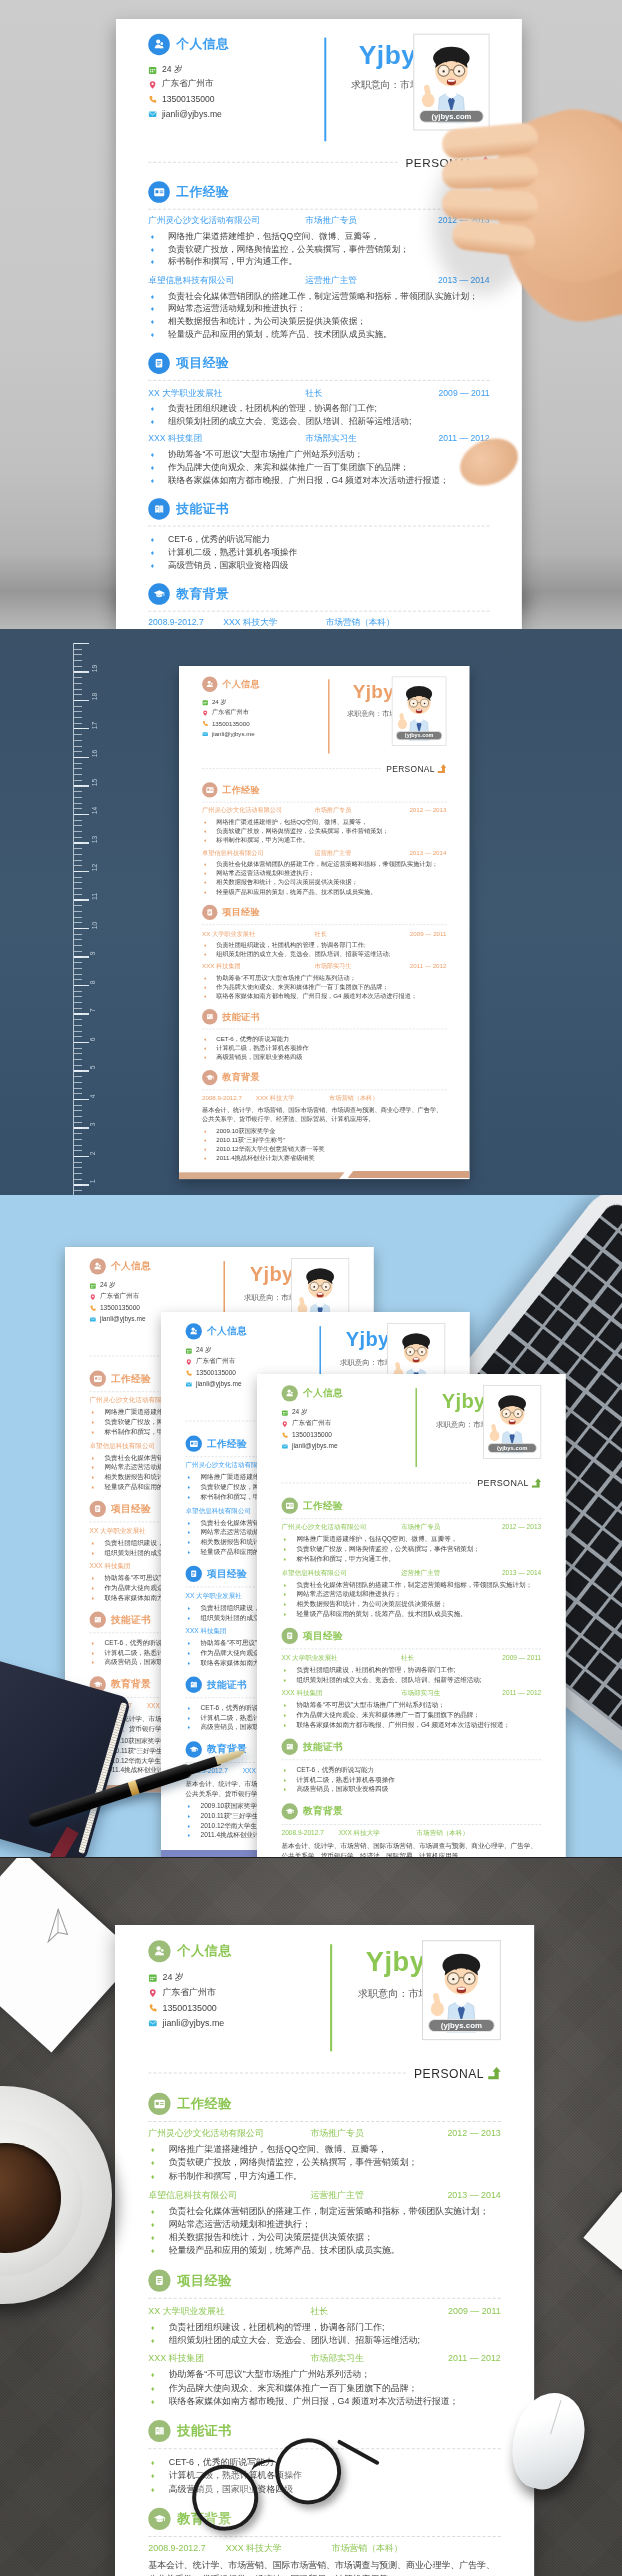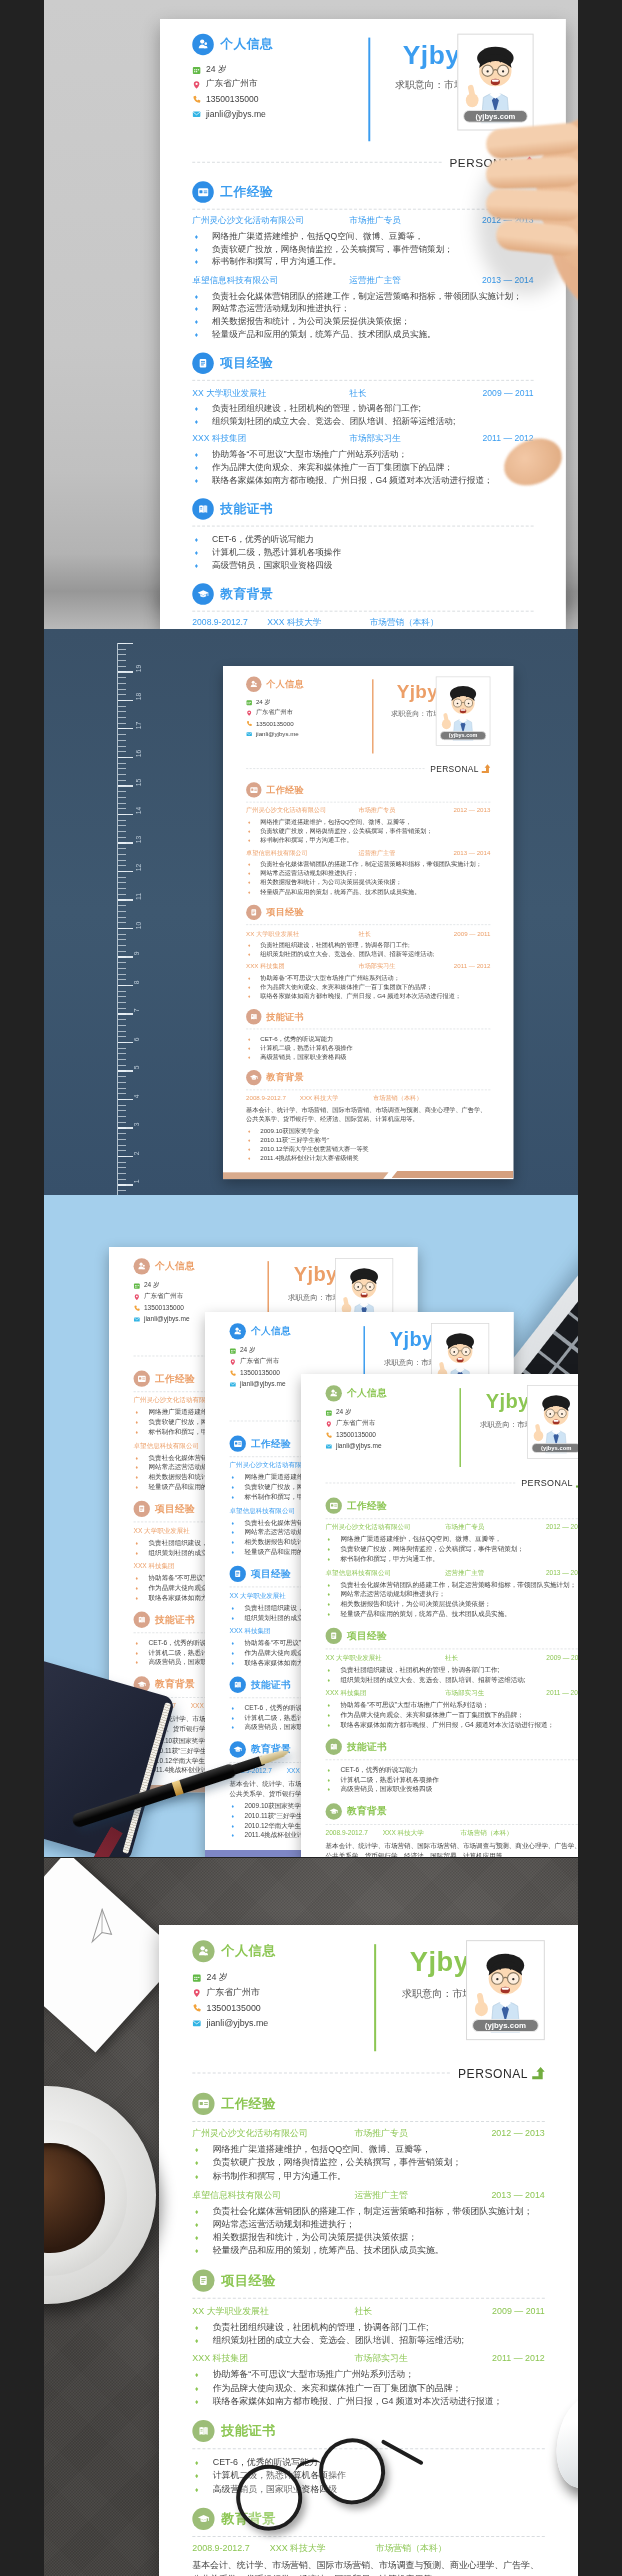--- a/index.html
+++ b/index.html
@@ -1,16 +1,16 @@
 <!DOCTYPE html>
 <html style="font-size:8.3px"><head>
 <meta charset="utf-8">
 <style>
   html,body{margin:0;padding:0;background:#222;}
-  .page{position:relative;width:534px;height:2576px;overflow:hidden;margin:0 auto;
+  .page{position:relative;width:622px;height:2576px;overflow:hidden;margin:0 auto;
         font-family:"Liberation Sans","DejaVu Sans",sans-serif;}
   .scene{position:absolute;left:0;width:622px;overflow:hidden;}
 
   
   .scene1{top:0;height:629px;
     background:linear-gradient(180deg,#cccccc 0%,#c7c7c7 55%,#c0c0c0 75%,#b3b3b3 88%,#979797 94%,#b9b9b9 100%);}
   .floor-shadow{position:absolute;left:109px;top:590px;width:425px;height:24px;background:rgba(0,0,0,.30);
     border-radius:50%;filter:blur(7.3px);}
   .hand-part{position:absolute;filter:blur(0.8px);}
   .hand-wrist{right:-36px;top:119px;width:156px;height:202px;background:linear-gradient(100deg,#e9b691,#d9a176);

